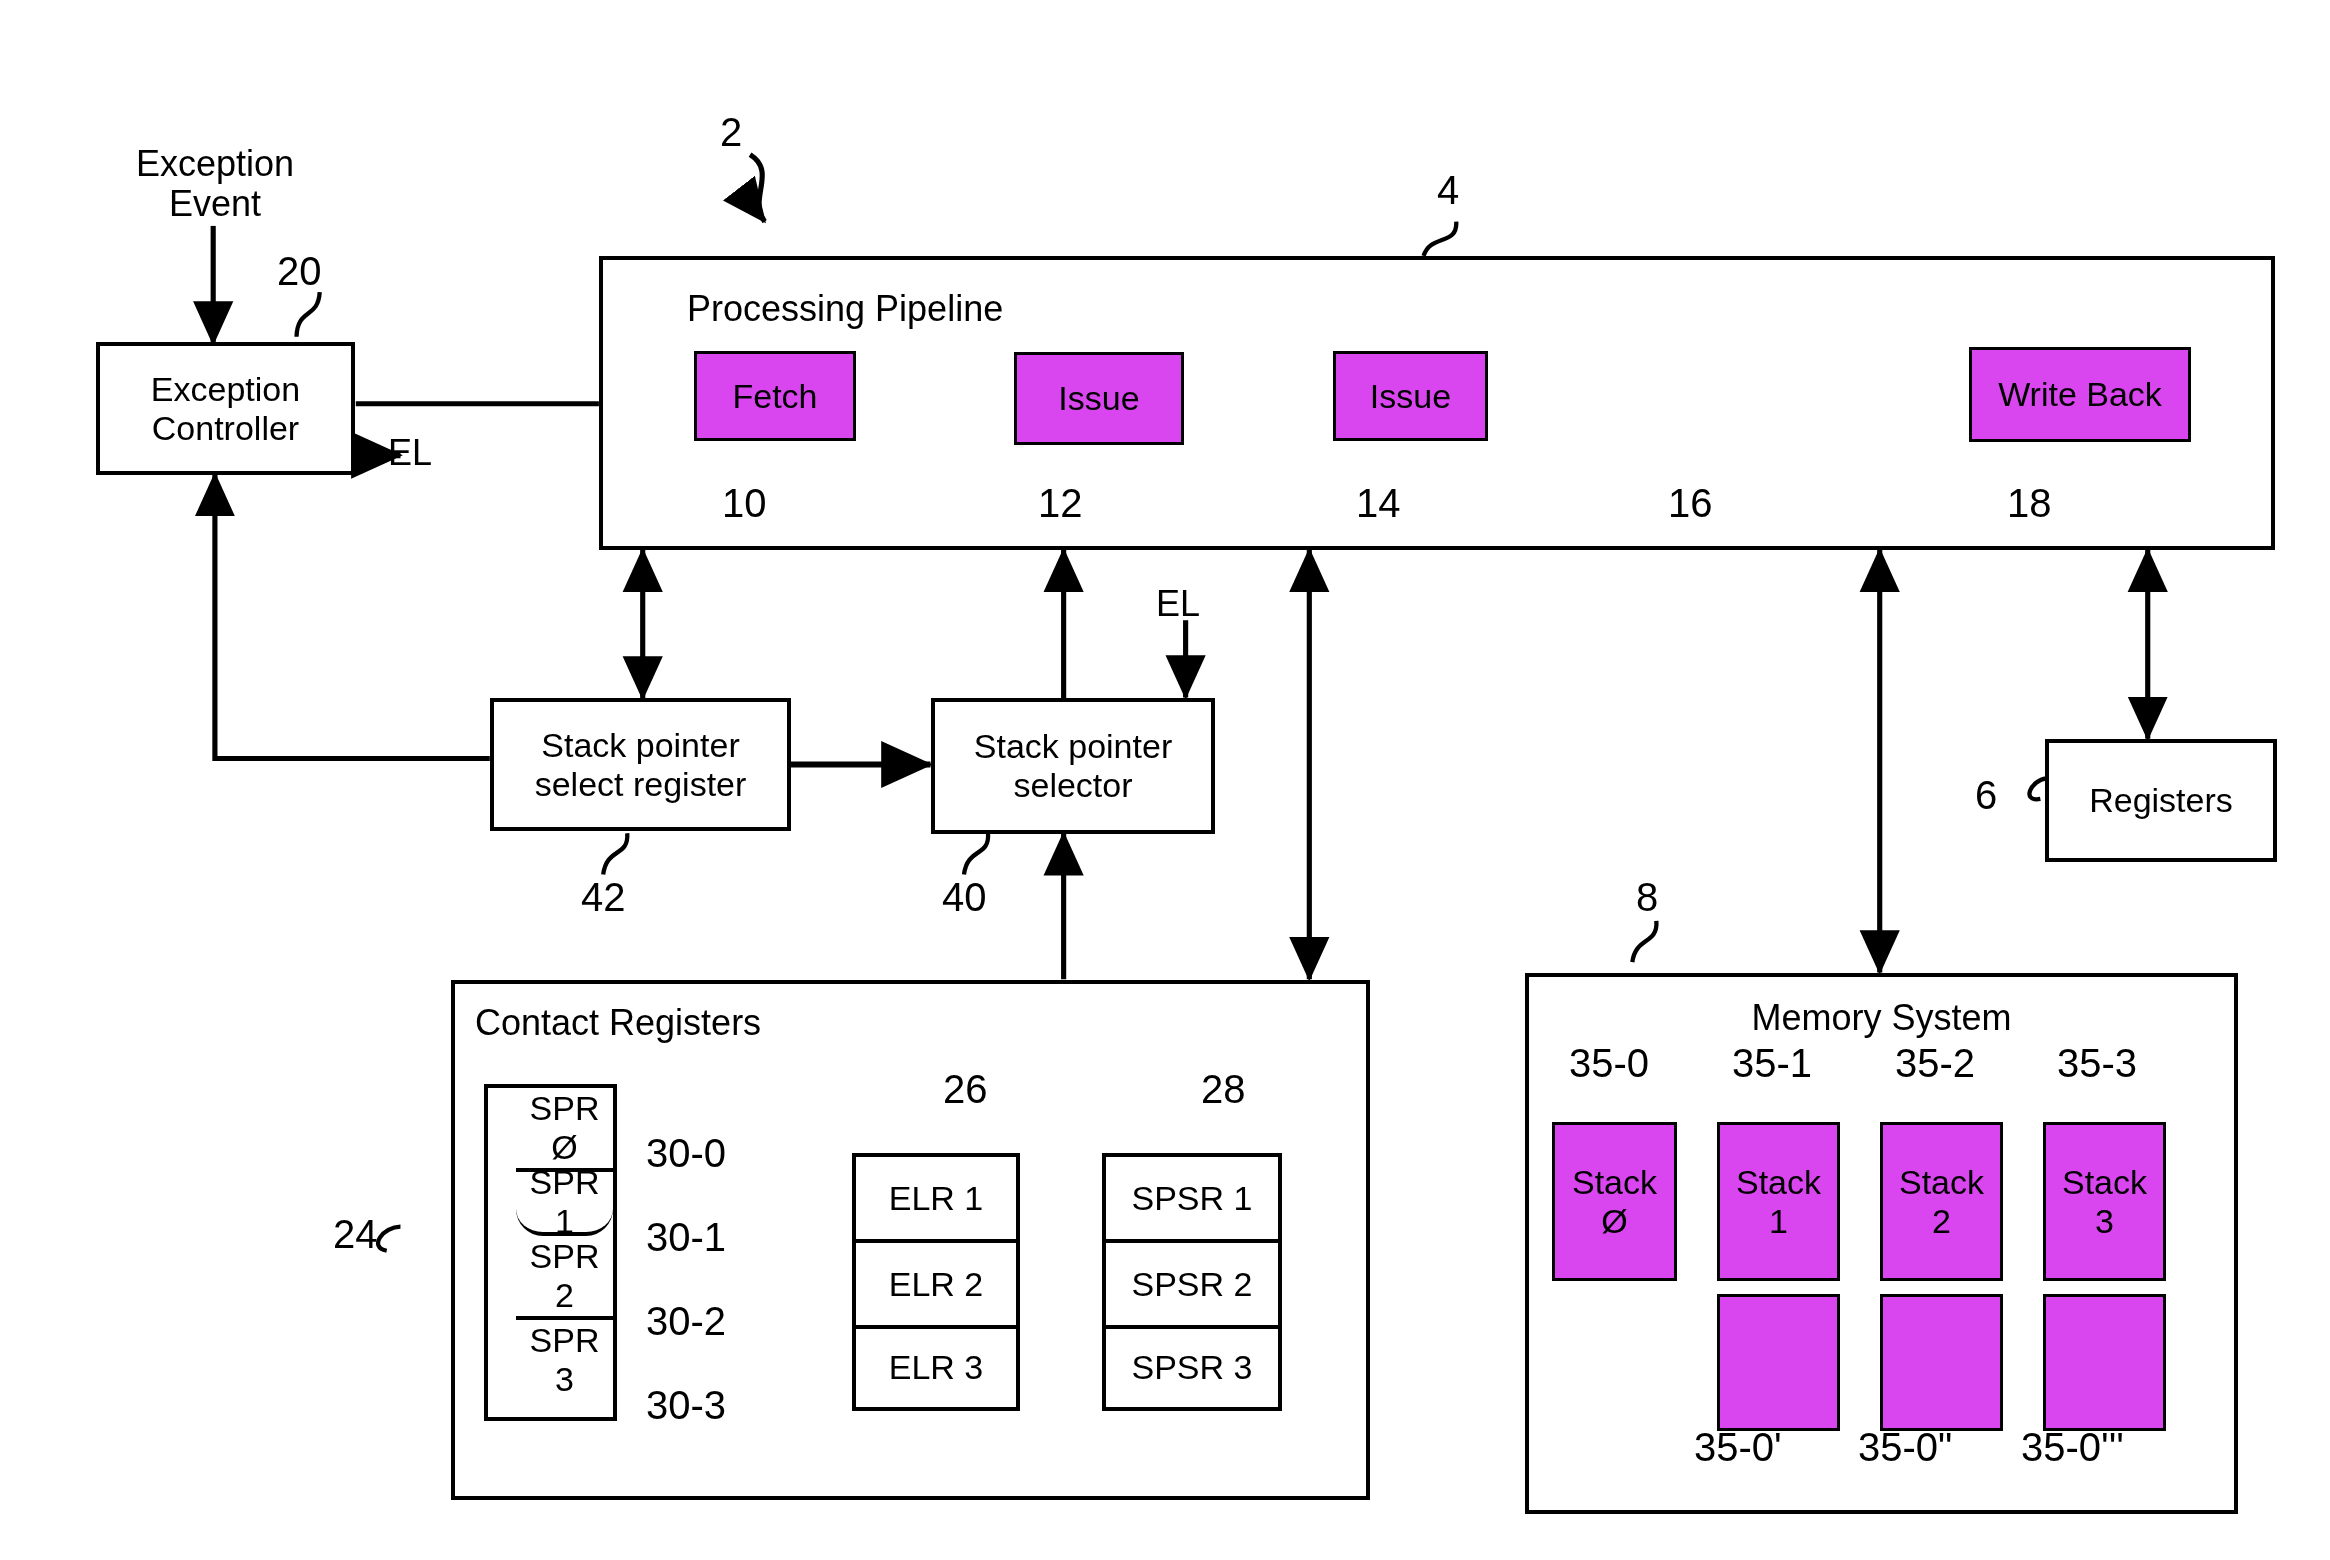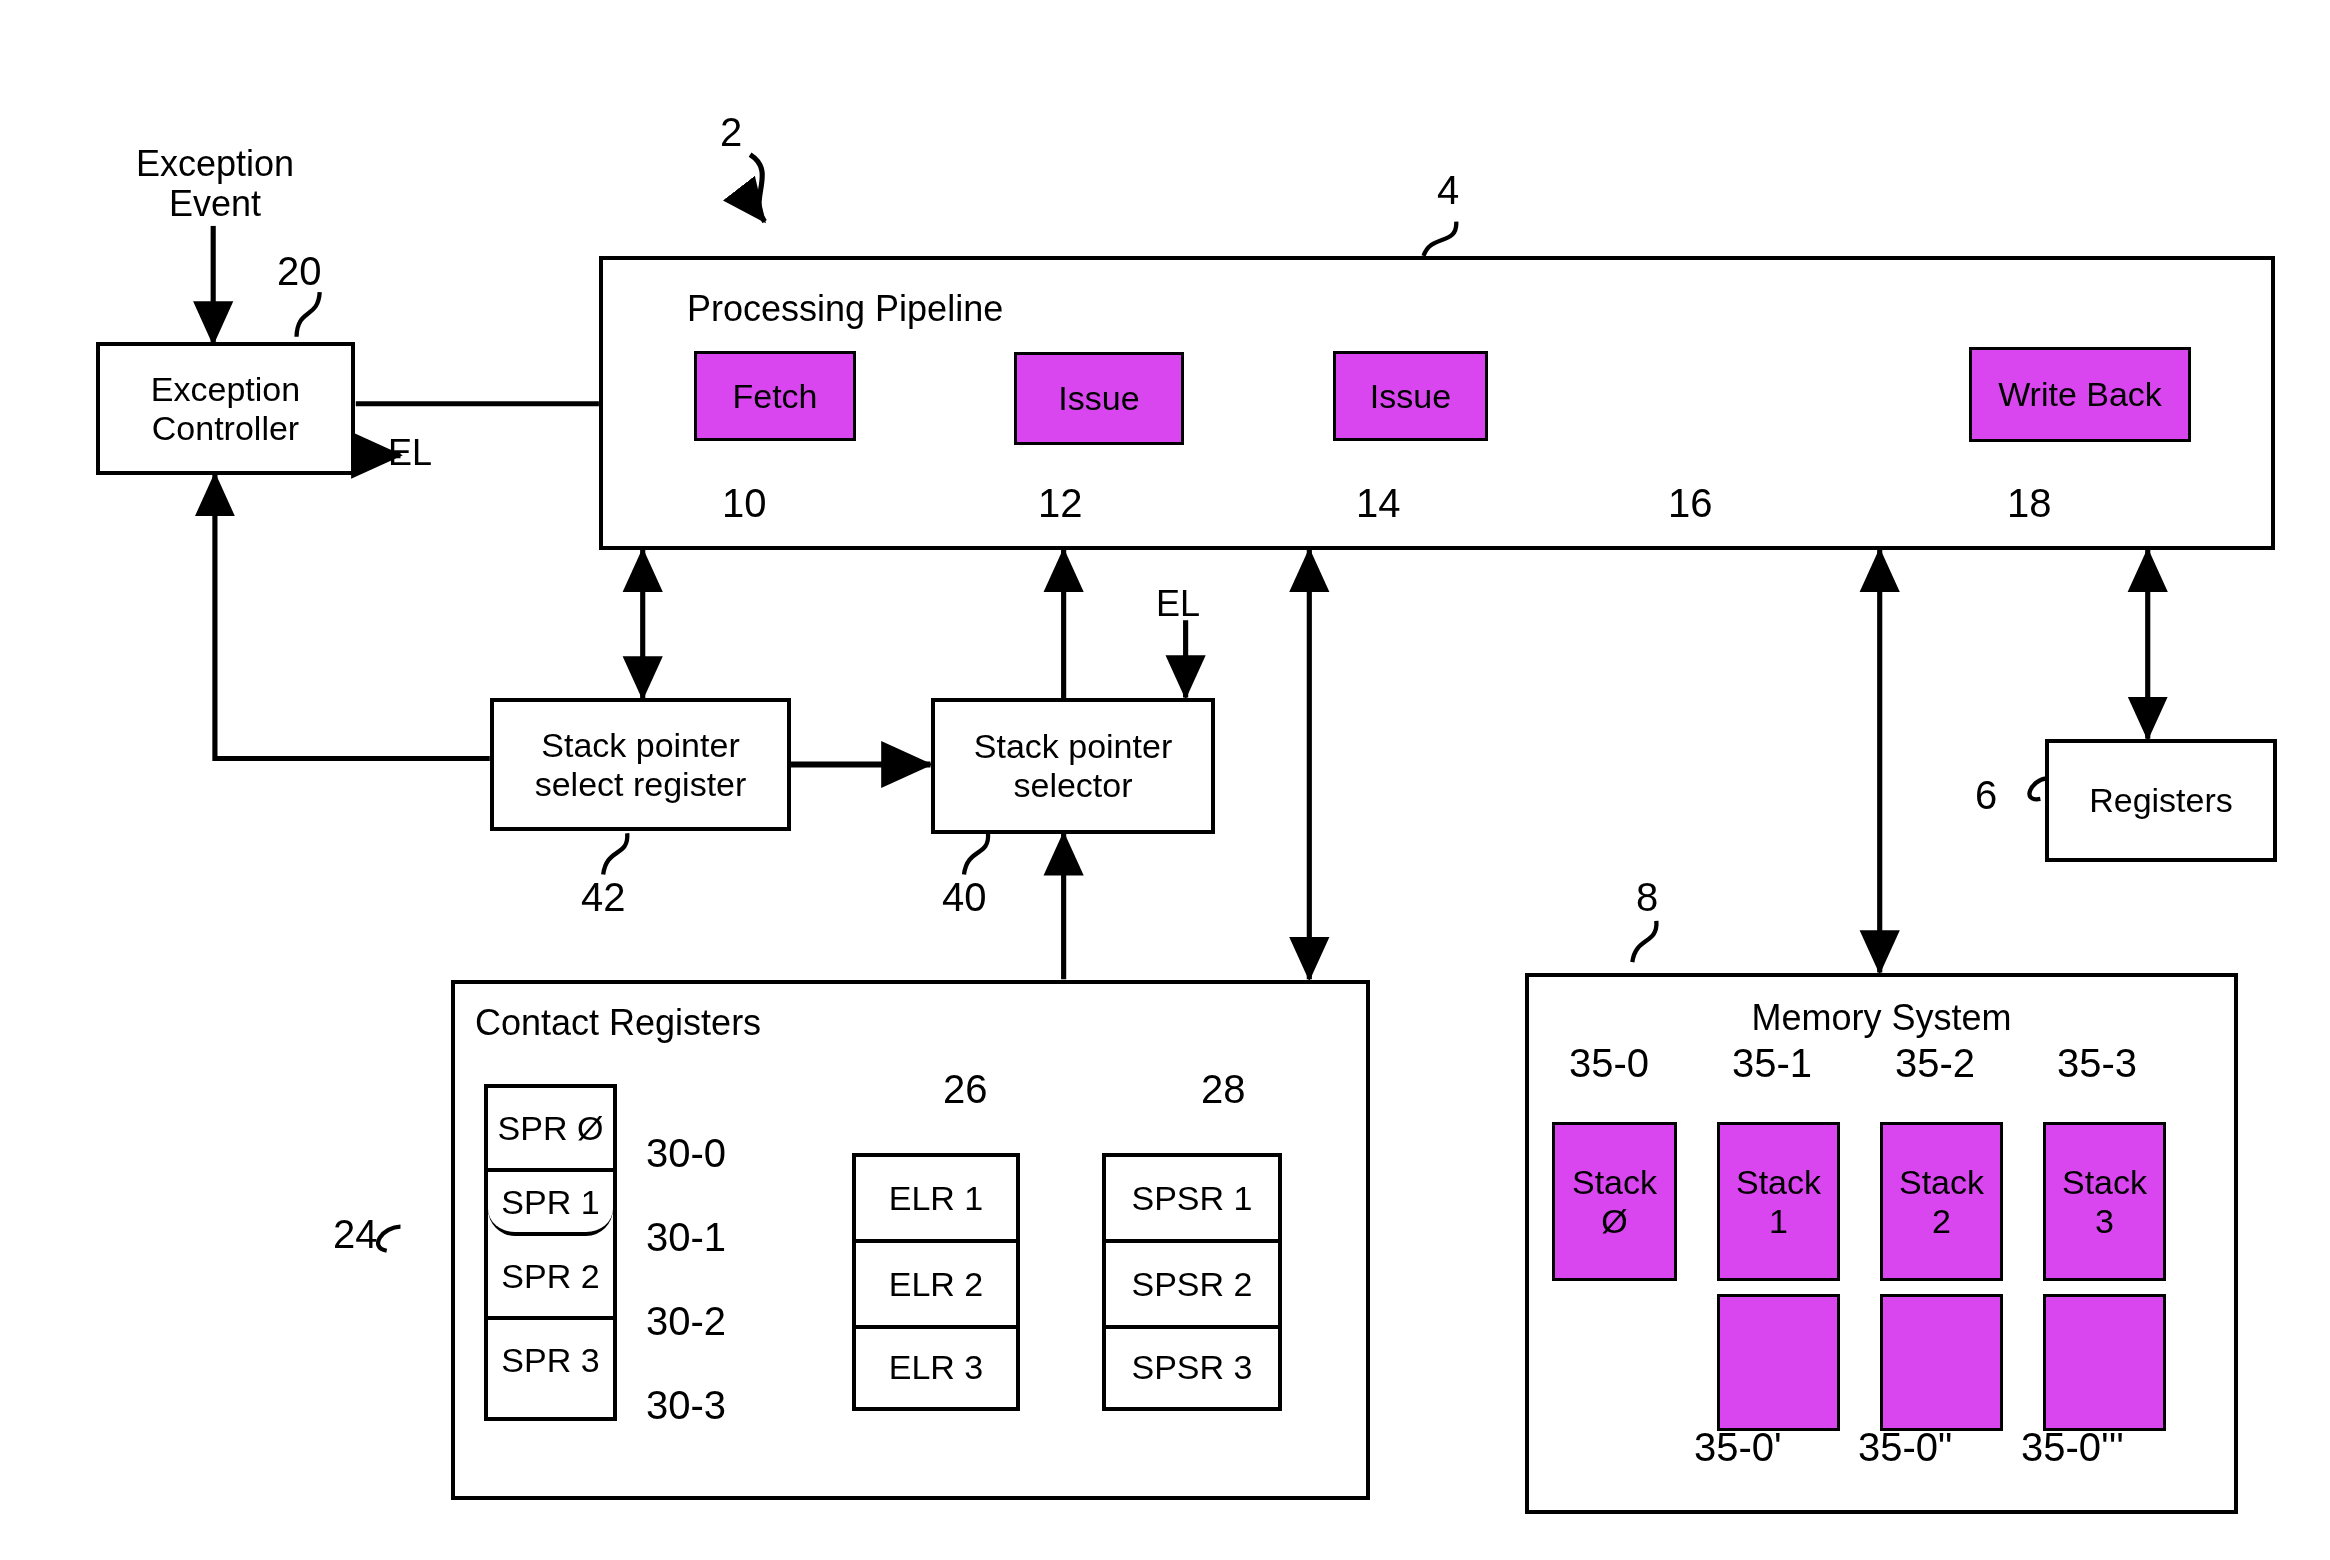--- a/index.html
+++ b/index.html
@@ -198,21 +198,21 @@
 
   <div class="box ctr" style="left:2045px; top:739px; width:232px; height:123px;">
     <span class="boxtext">Registers</span>
   </div>
   <div class="refnum" style="left:1975px; top:773px;">6</div>
 
   <div class="box" style="left:451px; top:980px; width:919px; height:520px;"></div>
   <div class="lbl bigtitle" style="left:475px; top:1003px;">Contact Registers</div>
   <div class="refnum" style="left:333px; top:1212px;">24</div>
 
-  <div class="box" style="left:484px; top:1084px; width:133px; height:337px;">
+  <div class="box" style="left:484px; top:1084px; width:133px; height:337px;padding-left:28px;">
     <div class="ctr" style="height:84px; border-bottom:4.3px solid #000; box-sizing:border-box;">
       <span class="boxtext">SPR Ø</span>
     </div>
     <div class="ctr" style="height:64px; border-bottom:4.3px solid #000; box-sizing:border-box;border-radius:27px;">
       <span class="boxtext">SPR 1</span>
     </div>
     <div class="ctr" style="height:84px; border-bottom:4.3px solid #000; box-sizing:border-box;">
       <span class="boxtext">SPR 2</span>
     </div>
     <div class="ctr" style="height:80px; box-sizing:border-box;">

